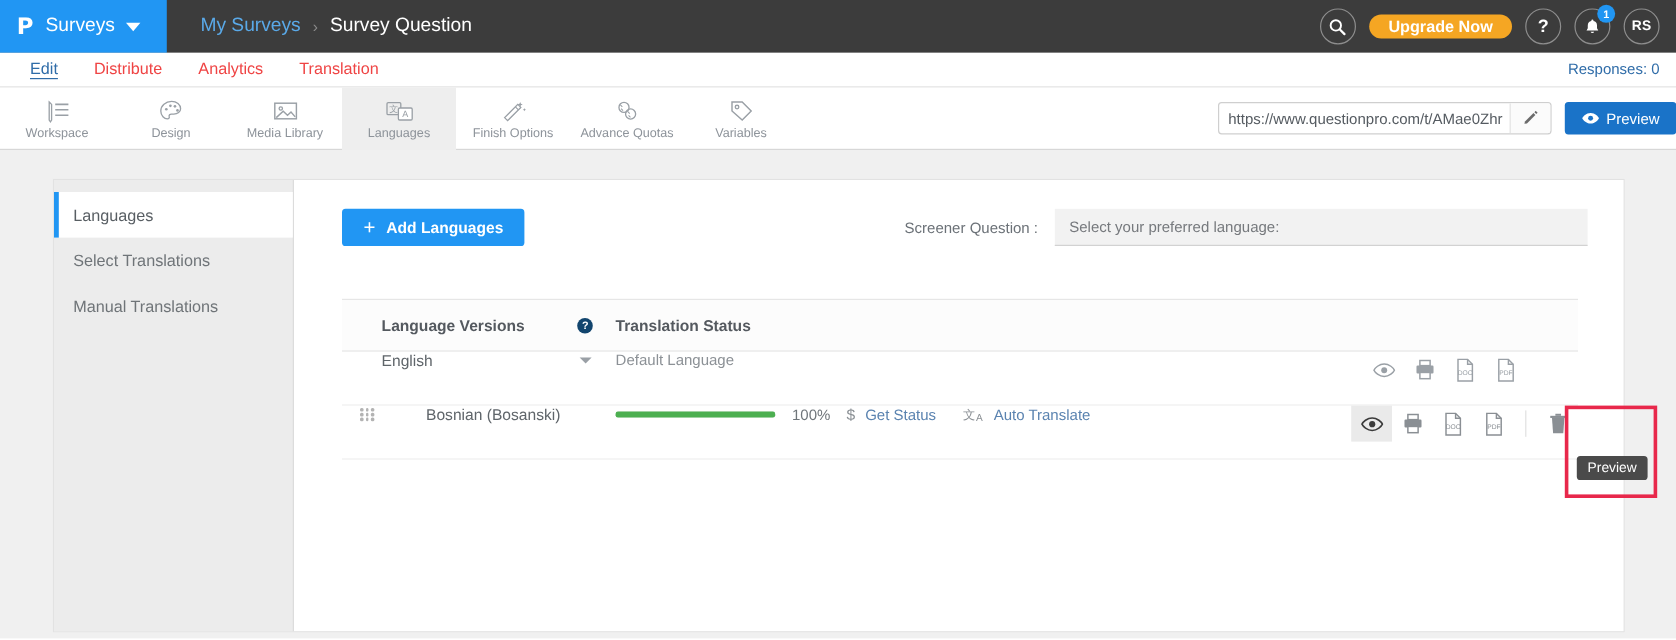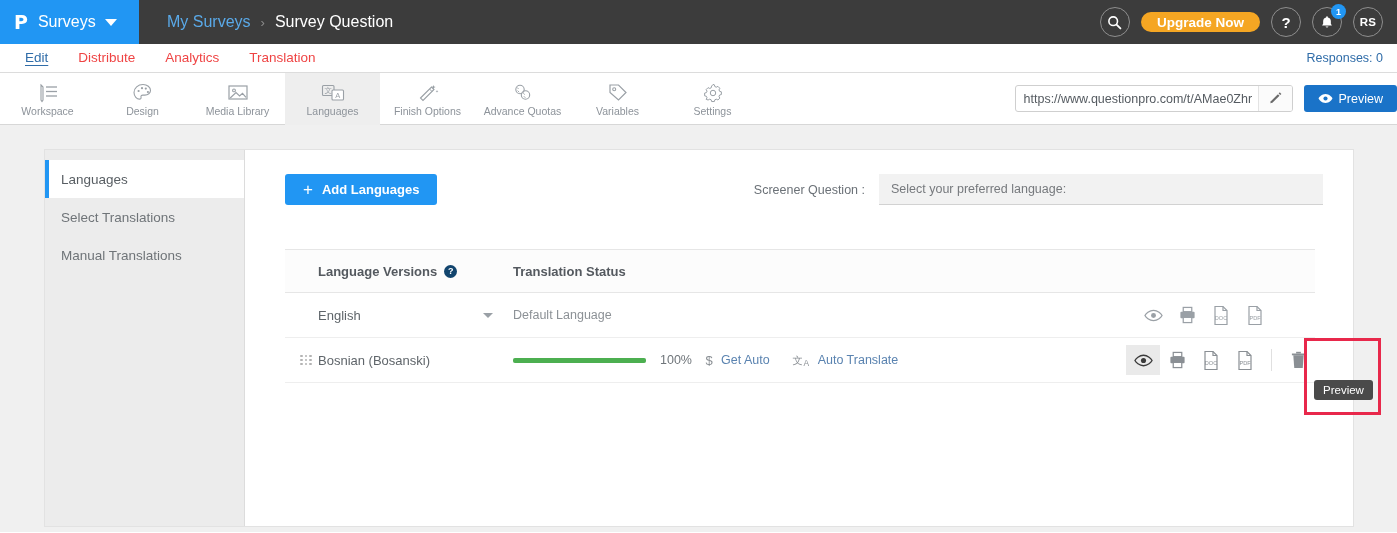--- a/index.html
+++ b/index.html
@@ -196,24 +196,24 @@
 
   
   .lang-table { margin-top: 44px; width: 1030px; }
   .lt-head {
     height: 44px; display: flex; align-items: center;
     border-top: 1px solid #e6e6e6;
     border-bottom: 1px solid #e6e6e6;
     background: #fcfcfc;
   }
   .lt-row {
-    height: 45px; display: flex; align-items: center;
+    height: 45px; display: flex; align-items: flex-start;
     border-bottom: 1px solid #eeeeee;
   }
-  .c-lang { width: 228px; padding-left: 33px; display: flex; align-items: center; }
+  .c-lang { width: 228px; padding-left: 33px; display: flex; align-items: center; gap: 37px; }
   .c-status { flex: 1; display: flex; align-items: center; }
   .c-actions { display: flex; align-items: center; }
   .th { font-size: 13px; color: #54595f; font-weight: bold; }
   .help-dot {
     display: inline-flex; align-items: center; justify-content: center;
     width: 13px; height: 13px; border-radius: 50%;
     background: #12456e; color: #ffffff;
     font-size: 9px; font-weight: bold; margin-left: 7px;
   }
   .lang-name { font-size: 13px; color: #5f656a; }
@@ -399,29 +399,20 @@
   <div class="tool">
     <div class="tool-ic">
       <svg width="22" height="20" viewBox="0 0 22 20">
         <path d="M3 3 h8.5 L19 10.5 L11.5 18 L3 10.5 Z" fill="none" stroke="#9aa0a6" stroke-width="1.2" transform="translate(0,-1)"></path>
         <circle cx="7.2" cy="6.2" r="1.5" fill="none" stroke="#9aa0a6" stroke-width="1.1"></circle>
       </svg>
     </div>
     <div class="tool-lb">Variables</div>
   </div>
 
-  <div class="tool">
-    <div class="tool-ic">
-      <svg width="22" height="20" viewBox="0 0 22 22">
-        <path d="M11 1.6 l1.5.4.5 1.9 1.6.7 1.8-.9 2.1 2.1-.9 1.8.7 1.6 1.9.5v3l-1.9.5-.7 1.6.9 1.8-2.1 2.1-1.8-.9-1.6.7-.5 1.9h-3l-.5-1.9-1.6-.7-1.8.9L3.5 18l.9-1.8-.7-1.6-1.9-.5v-3l1.9-.5.7-1.6-.9-1.8 2.1-2.1 1.8.9 1.6-.7.5-1.9z" fill="none" stroke="#9aa0a6" stroke-width="1.1"></path>
-        <circle cx="11" cy="11" r="3" fill="none" stroke="#9aa0a6" stroke-width="1.1"></circle>
-      </svg>
-    </div>
-    <div class="tool-lb">Settings</div>
-  </div>
 
   <div class="url-wrap">
     <div class="url-box">
       <div class="url-text">https://www.questionpro.com/t/AMae0Zhr</div>
       <div class="url-edit">
         <span>
           <svg width="13" height="13" viewBox="0 0 14 14">
             <path d="M2 11 L9.6 3.4 L11.3 5.1 L3.7 12.7 L1.4 13 Z" fill="#6b6b6b" transform="translate(0,-1)"></path>
             <path d="M10.4 2.6 L11.6 1.4 L13.3 3.1 L12.1 4.3 Z" fill="#6b6b6b" transform="translate(0,-1)"></path>
           </svg>
@@ -547,21 +538,21 @@
             <div class="progress-track">
               <div class="progress-fill" id="prog-fill" style="width: 100%;"></div>
             </div>
             <span class="pct">100%</span>
             <span class="act-link">
               <span>
                 <svg width="10" height="15" viewBox="0 0 10 15">
                   <text x="5" y="12" font-size="13" fill="#8a8f94" text-anchor="middle" font-family="Liberation Sans, sans-serif">$</text>
                 </svg>
               </span>
-              <span class="lk">Get Auto</span>
+              <span class="lk">Get Status</span>
             </span>
             <span class="act-link">
               <span>
                 <svg width="19" height="15" viewBox="0 0 20 16">
                   <text x="6" y="12" font-size="11" fill="#8a8f94" text-anchor="middle" font-family="DejaVu Sans, sans-serif">文</text>
                   <text x="15" y="13.5" font-size="9" fill="#8a8f94" text-anchor="middle" font-family="Liberation Sans, sans-serif">A</text>
                 </svg>
               </span>
               <span class="lk">Auto Translate</span>
             </span>

